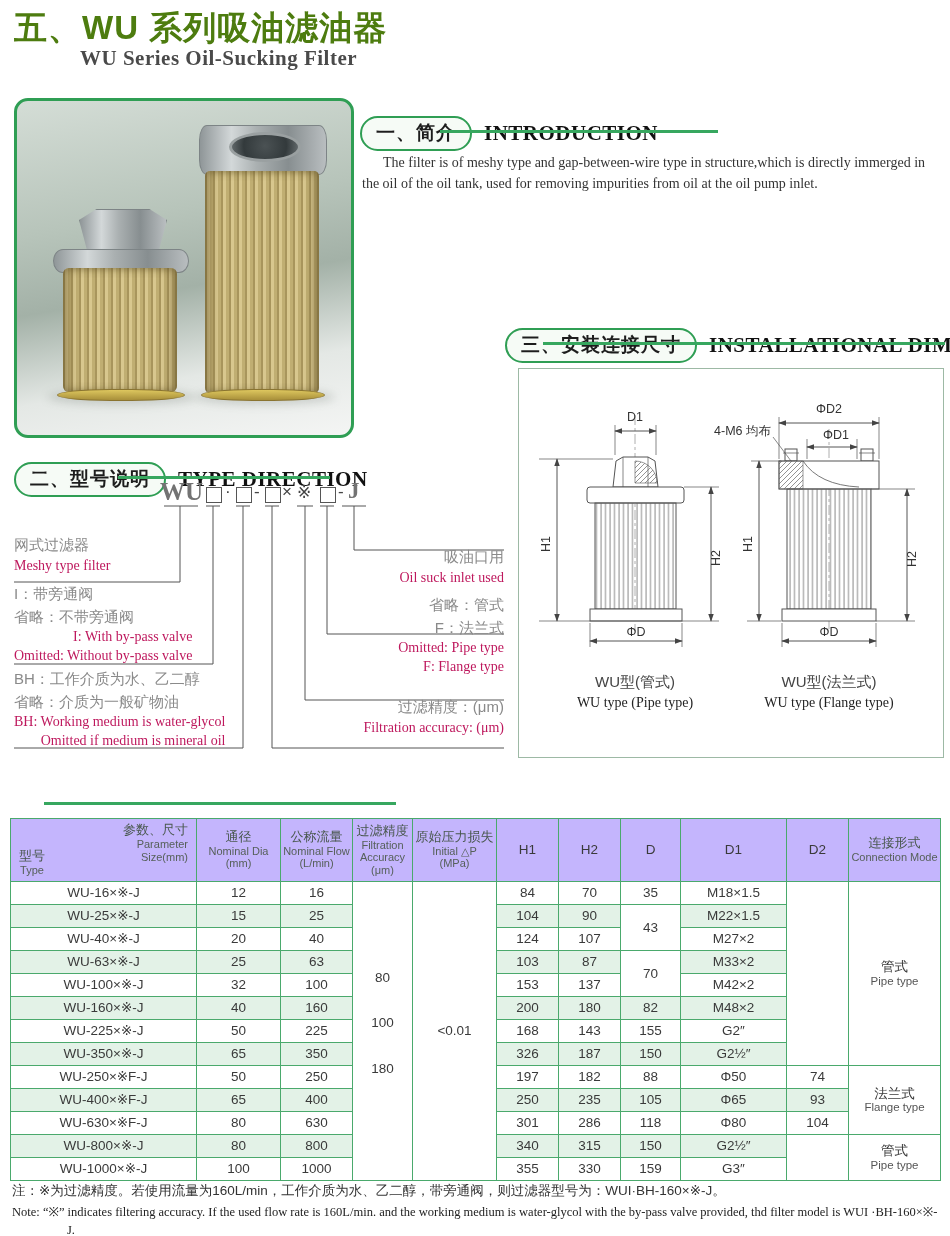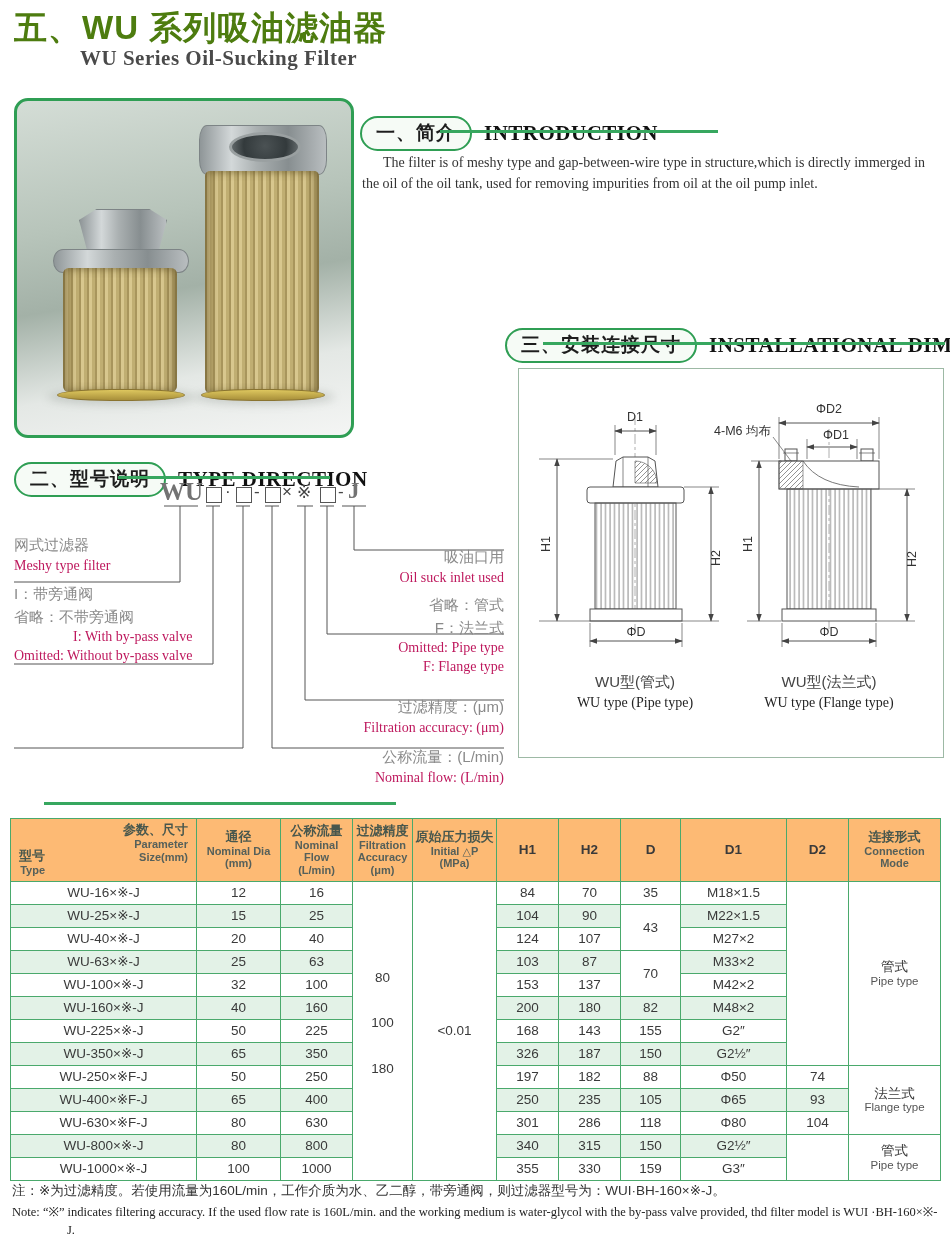--- a/index.html
+++ b/index.html
@@ -63,30 +63,30 @@
   .dim-box{position:absolute;left:518px;top:368px;width:424px;height:388px;border:1px solid #9db9a5;}
   .dim-box svg text{font-family:"Liberation Sans","DejaVu Sans",sans-serif;font-size:12.5px;fill:#333;}
   .dim-box svg .cap-cn{font-size:15px;fill:#444;}
   .dim-box svg .cap-en{font-size:14px;font-family:"Liberation Serif","DejaVu Serif",serif;fill:#222;}
 
   
   table.params{position:absolute;left:10px;top:818px;width:930px;border-collapse:collapse;
                table-layout:fixed;font-size:13.5px;color:#3a3a3a;}
   table.params td{border:1px solid #4aa96c;text-align:center;height:22px;padding:0;line-height:1.15;
                   overflow:hidden;}
-  table.params thead td{background:#fdba74;height:62px;font-weight:bold;}
+  table.params thead td{background:#c4b5fd;height:62px;}
   .hcn{display:block;font-size:13px;color:#48574d;}
   .hen{display:block;font-size:11px;color:#56605a;}
   tr.alt td{background:#e3f2e7;}
   td.merge{background:#fff !important;margin-left:9px;}
   td.model{text-align:left;padding-left:20px;font-size:13.5px;}
   td.corner{position:relative;background:#d7edda;
     background-image:linear-gradient(to bottom right,transparent calc(50% - .7px),#4aa96c calc(50% - .7px),#4aa96c calc(50% + .7px),transparent calc(50% + .7px));}
   .corner-tr{position:absolute;top:4px;right:8px;text-align:right;}
-  .corner-bl{position:absolute;bottom:4px;left:8px;text-align:right;}
+  .corner-bl{position:absolute;bottom:4px;left:8px;text-align:center;}
   td.acc-stack{position:relative;}
   .acc-v{position:absolute;left:0;width:100%;text-align:center;}
   td.conn .hcn{font-size:13.5px;color:#3a3a3a;}
   td.conn .hen{font-size:11.5px;color:#555;}
 
   
   .notes{position:absolute;left:12px;top:1182px;width:932px;}
   .note-cn{font-size:13.5px;color:#333;margin:0;}
   .note-en{font-family:"Liberation Serif","DejaVu Serif",serif;font-size:12.5px;color:#222;
            margin:3px 0 0;padding-left:55px;text-indent:-55px;line-height:1.45;}
@@ -241,37 +241,39 @@
     <div class="lbl" style="left:0;top:52px;">
       <div class="cn">网式过滤器</div>
       <div class="en">Meshy type filter</div>
     </div>
     <div class="lbl" style="left:0;top:101px;">
       <div class="cn">I：带旁通阀</div>
       <div class="cn">省略：不带旁通阀</div>
       <div class="en">I: With by-pass valve</div>
       <div class="en">Omitted: Without by-pass valve</div>
     </div>
+    <div class="lbl" style="left:0;top:186px;">
+      <div class="cn">BH：工作介质为水、乙二醇</div>
+      <div class="cn">省略：介质为一般矿物油</div>
+      <div class="en">BH: Working medium is water-glycol</div>
+      <div class="en">Omitted if medium is mineral oil</div>
+    </div>
     <div class="lbl r" style="top:32px;">
       <div class="cn">吸油口用</div>
       <div class="en">Oil suck inlet used</div>
     </div>
     <div class="lbl r" style="top:80px;">
       <div class="cn">省略：管式</div>
       <div class="cn">F：法兰式</div>
       <div class="en">Omitted: Pipe type</div>
       <div class="en">F: Flange type</div>
     </div>
     <div class="lbl r" style="top:182px;">
       <div class="cn">过滤精度：(μm)</div>
       <div class="en">Filtration accuracy: (μm)</div>
-    </div>
-    <div class="lbl r" style="top:232px;">
-      <div class="cn">公称流量：(L/min)</div>
-      <div class="en">Nominal flow: (L/min)</div>
     </div>
   </div>
 
   <div class="sec-bar" style="left:44px;top:802px;width:352px;"></div>
 
   <table class="params">
     <colgroup>
       <col style="width:186px">
         <col style="width:84px">
         <col style="width:72px">

